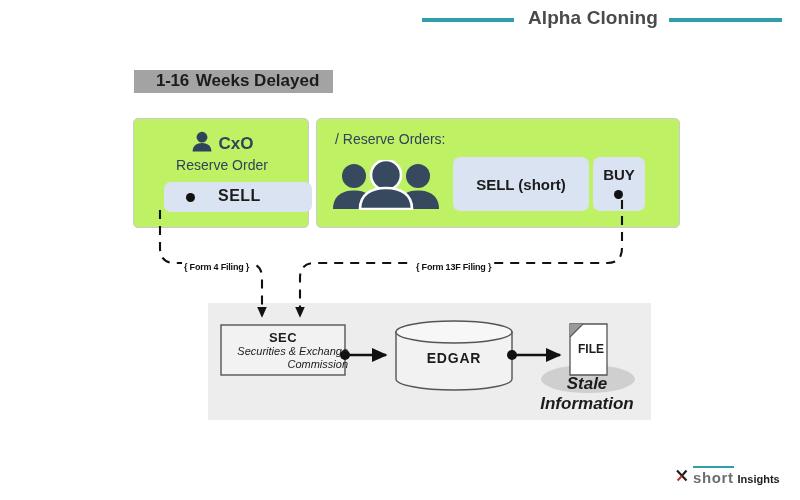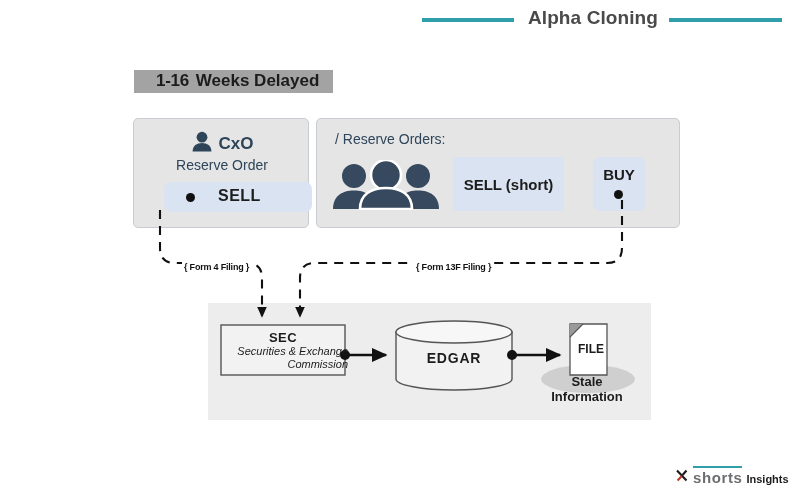--- a/index.html
+++ b/index.html
@@ -61,21 +61,21 @@
     white-space: nowrap;
     position: relative;
     top: -1px;
   }
   #section-heading .num { letter-spacing: -0.3px; }
   #section-heading .gap { display: inline-block; width: 7px; }
 
   
   .actor-card {
     position: absolute;
-    background: #e5e5e5;
+    background: #bef264;
     border: 1px solid #c9ccd2;
     border-radius: 5px;
     box-sizing: border-box;
   }
   #cxo-card { left: 133px; top: 118px; width: 176px; height: 110px; }
   #hf-card  { left: 316px; top: 118px; width: 364px; height: 110px; }
 
   #cxo-head {
     position: absolute;
     left: 0; top: 12px;
@@ -138,23 +138,23 @@
     font-size: 14px;
     color: #2e4459;
   }
   #hf-people {
     position: absolute;
     left: 13px; top: 41px;
   }
   #hf-sell-box {
     position: absolute;
     left: 136px; top: 38px;
-    width: 111px; height: 54px;
+    width: 136px; height: 54px;
     background: #dae3f1;
-    border-radius: 2px;
+    border-radius: 7px;
     display: flex;
     flex-direction: column;
     align-items: center;
     justify-content: center;
   }
   #hf-sell-label {
     font-size: 15px;
     font-weight: bold;
     color: #1c1c1c;
     line-height: 17px;
@@ -236,22 +236,23 @@
     text-align: center;
     font-size: 12px;
     font-weight: bold;
     color: #1c1c1c;
   }
   #stale-label {
     position: absolute;
     left: 537px; top: 374px;
     width: 100px;
     text-align: center;
-    font-size: 13px;
-    font-weight: bold;
+    font-size: 17px;
+    font-weight: bold;
+    font-style: italic;
     color: #1c1c1c;
   }
   .edge-label {
     position: absolute;
     font-size: 9px;
     font-weight: bold;
     color: #111111;
     white-space: nowrap;
     letter-spacing: -0.2px;
     background: #ffffff;
@@ -401,16 +402,16 @@
 <div id="logo">
   <span id="logo-mark">
     <svg width="13" height="14" viewBox="0 0 13 14" aria-hidden="true">
       <path d="M1 2.5 L10.5 12.5" stroke="#1c1c1c" stroke-width="2.1" fill="none"></path>
       <path d="M10.5 2.5 L6.6 7" stroke="#1c1c1c" stroke-width="2.1" fill="none"></path>
       <path d="M5.8 8 L1.6 12.5" stroke="#c0392b" stroke-width="2.1" fill="none"></path>
     </svg>
   </span>
   <span id="logo-signum-wrap">
     <span id="logo-bar"></span>
-    <span id="logo-signum">shorts</span>
+    <span id="logo-signum">short</span>
   </span>
   <span id="logo-insights">Insights</span>
 </div>
 
 </body></html>

